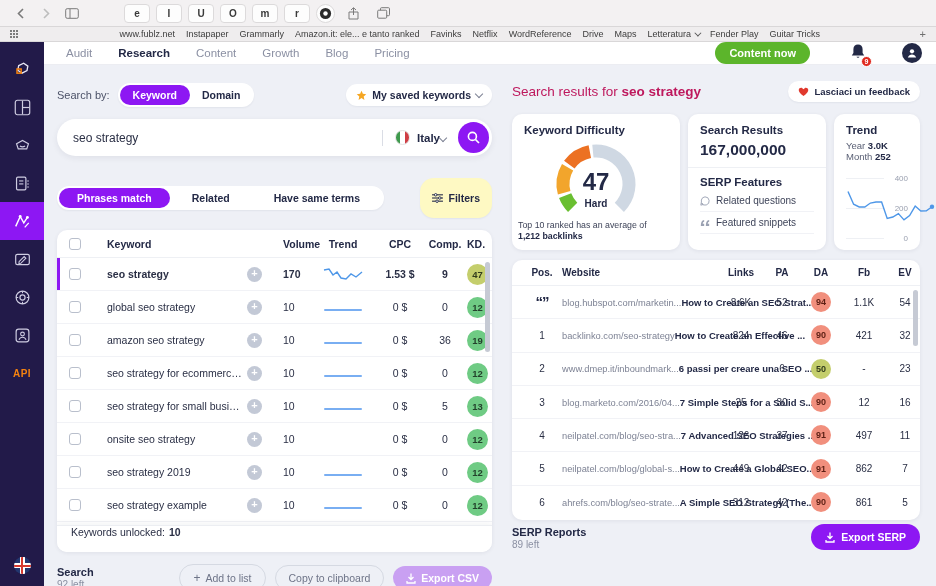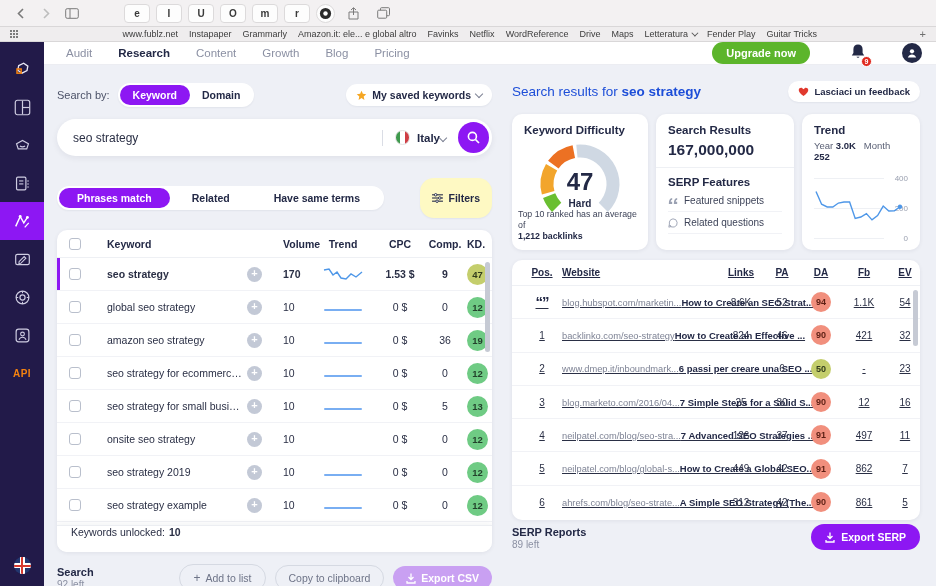--- a/index.html
+++ b/index.html
@@ -99,46 +99,46 @@
 
   .actionrow { display:flex; align-items:center; margin-top:12px; }
   .actleft .t1 { font-size:11px; font-weight:bold; color:#232946; }
   .actleft .t2 { font-size:10px; color:#8b90a3; margin-top:1px; }
   .actbtns { margin-left:auto; display:flex; gap:9px; align-items:center; }
   .ghostbtn { border:1px solid #d5d9e2; background:transparent; border-radius:14px; padding:6px 13px; font-size:10.5px; color:#6e7488; display:flex; align-items:center; gap:5px; font-family:"Liberation Sans", sans-serif; }
   .exportcsv { background:#c9a0f2; border:none; color:#fff; font-weight:bold; border-radius:14px; padding:6px 13px; font-size:10.5px; display:flex; align-items:center; gap:5px; font-family:"Liberation Sans", sans-serif; }
 
   
   .rheader { display:flex; align-items:center; margin:2px 0 12px; }
-  .rtitle { font-size:13.5px; color:#1d4ed8; }
+  .rtitle { font-size:13.5px; color:#be185d; }
   .rtitle b { font-weight:bold; }
   .feedback { margin-left:auto; background:#fff; border-radius:13px; padding:5px 10px; display:flex; align-items:center; gap:5px; font-size:9.5px; font-weight:bold; color:#232946; box-shadow:0 1px 2px rgba(25,30,60,.06); }
 
   .statrow { display:flex; gap:8px; margin-bottom:10px; }
   .statcard { background:#fff; border-radius:10px; box-shadow:0 1px 4px rgba(25,30,60,.07); height:136px; padding:10px 12px; position:relative; }
-  .card-kd { width:136px; }
+  .card-kd { width:168px; }
   .card-sr { width:138px; }
   .card-tr { flex:1; }
   .cardtitle { font-size:11.5px; font-weight:bold; color:#232946; }
   .gaugewrap { position:relative; width:112px; height:88px; margin:2px auto 0; }
   .gaugenum { position:absolute; left:0; right:0; top:30px; text-align:center; font-size:24px; font-weight:bold; color:#232946; }
   .gaugelvl { position:absolute; left:0; right:0; top:60px; text-align:center; font-size:10px; font-weight:bold; color:#232946; }
   .kdnote { position:absolute; left:6px; right:6px; bottom:8px; font-size:8.8px; color:#3e4459; line-height:1.25; }
   .kdnote b { color:#232946; }
   .srvalue { font-size:15.5px; font-weight:bold; color:#232946; margin:5px 0 8px; }
   .srdiv { height:1px; background:#eef0f4; margin:0 -12px 8px; }
   .feat { display:flex; align-items:center; gap:6px; font-size:10px; color:#3e4459; padding:5px 0; border-bottom:1px solid #f1f2f6; }
   .trendmeta { font-size:9.5px; color:#5a6075; margin-top:4px; }
   .trendmeta b { color:#232946; }
   .trendchart { position:relative; height:86px; margin-top:6px; }
   .gline { position:absolute; left:0; right:24px; height:1px; background:#eef0f4; }
   .gtick { position:absolute; right:0; width:20px; font-size:8px; color:#9aa0b0; text-align:right; transform:translateY(-4px); }
 
   .serpcard { background:#fff; border-radius:10px; box-shadow:0 1px 4px rgba(25,30,60,.07); overflow:hidden; position:relative; height:260px; }
-  .srow, .shead { display:grid; grid-template-columns:40px 156px 46px 36px 42px 44px 38px 1fr; align-items:center; padding:0 8px 0 10px;text-decoration:underline; }
+  .srow, .shead { display:grid; grid-template-columns:40px 156px 46px 36px 42px 44px 38px 1fr; align-items:center; padding:0 8px 0 10px; }
   .shead { height:26px; border-bottom:1px solid #eef0f4; font-size:10px; font-weight:bold; color:#232946; }
   .shead .c, .srow .c { text-align:center; }
   .srow { height:33.3px; border-bottom:1px solid #f1f2f6; font-size:10px; color:#2a2f45; }
   .spos { text-align:center; font-size:10px; color:#2a2f45; }
   .spos.q { font-size:15px; font-weight:bold; color:#232946; letter-spacing:-1px; line-height:10px; }
   .site .u { color:#7d8294; font-size:9.3px; white-space:nowrap; overflow:hidden; text-overflow:ellipsis; }
   .site .t { color:#232946; font-size:9.5px; font-weight:bold; white-space:nowrap; overflow:hidden; text-overflow:ellipsis; margin-top:1px; }
   .dot { width:20px; height:20px; border-radius:50%; display:inline-flex; align-items:center; justify-content:center; font-size:9px; font-weight:bold; margin:0 auto; }
   .dot.salmon { background:#f18f7d; color:#5c1f14; }
   .dot.olive { background:#c4ce6c; color:#323c1c; }
@@ -210,21 +210,21 @@
         <i></i>
         <i></i>
         <i></i>
         <i></i>
         <i></i>
       </span>
     <span class="bm-spacer"></span>
     <span class="bm">www.fublz.net</span>
     <span class="bm">Instapaper</span>
     <span class="bm">Grammarly</span>
-    <span class="bm">Amazon.it: ele... e global altro</span>
+    <span class="bm">Amazon.it: ele... e tanto ranked</span>
     <span class="bm">Favinks</span>
     <span class="bm">Netflix</span>
     <span class="bm">WordReference</span>
     <span class="bm">Drive</span>
     <span class="bm">Maps</span>
     <span class="bm bm-chevron">Letteratura</span>
     <span class="bm">Fender Play</span>
     <span class="bm">Guitar Tricks</span>
     <span class="bm-spacer"></span>
     <span class="bm-plus">+</span>
@@ -302,21 +302,21 @@
 
     <div class="main">
       <div class="topnav">
         <span class="navitem">Audit</span>
         <span class="navitem active">Research</span>
         <span class="navitem">Content</span>
         <span class="navitem">Growth</span>
         <span class="navitem">Blog</span>
         <span class="navitem">Pricing</span>
         <span class="nav-spacer"></span>
-        <button class="upgrade">Upgrade now</button>
+        <button class="upgrade">Content now</button>
         <span class="bellwrap">
           <svg width="16" height="17" viewBox="0 0 16 17">
               <path d="M8 1.5 c-2.9 0-4.6 1.9-4.6 4.7 V10 L1.8 12.6 h12.4 L12.6 10 V6.2 C12.6 3.4 10.9 1.5 8 1.5 Z" fill="#232946"></path>
               <path d="M6.5 13.8 a1.6 1.6 0 0 0 3 0 Z" fill="#232946"></path>
             </svg>
           <span class="badge">9</span>
         </span>
         <span class="avatar">
           <svg width="12" height="12" viewBox="0 0 12 12">
               <circle cx="6" cy="4.3" r="2.1" fill="#fff"></circle>
@@ -557,30 +557,30 @@
                 <b>1,212 backlinks</b>
               </div>
             </div>
 
             <div class="statcard card-sr">
               <div class="cardtitle">Search Results</div>
               <div class="srvalue">167,000,000</div>
               <div class="srdiv"></div>
               <div class="cardtitle" style="margin-bottom:2px;">SERP Features</div>
               <div class="feat">
+                <svg width="10" height="10" viewBox="0 0 12 12">
+                    <path d="M6 1 a5 5 0 1 1 -4.5 7.2 L1 11 L3.8 10.2 A5 5 0 0 1 6 1 Z" stroke="#9aa1b2" stroke-width="1.1" fill="none"></path>
+                  </svg>
+                <span>Related questions</span>
+              </div>
+              <div class="feat">
                 <svg width="10" height="8" viewBox="0 0 12 9">
                     <path d="M1 8 C1 4 2 1.5 5 1 L5 3 C3.6 3.4 3.3 4.4 3.3 5.4 L5 5.4 L5 8 Z M7 8 C7 4 8 1.5 11 1 L11 3 C9.6 3.4 9.3 4.4 9.3 5.4 L11 5.4 L11 8 Z" fill="#9aa1b2"></path>
                   </svg>
                 <span>Featured snippets</span>
-              </div>
-              <div class="feat">
-                <svg width="10" height="10" viewBox="0 0 12 12">
-                    <path d="M6 1 a5 5 0 1 1 -4.5 7.2 L1 11 L3.8 10.2 A5 5 0 0 1 6 1 Z" stroke="#9aa1b2" stroke-width="1.1" fill="none"></path>
-                  </svg>
-                <span>Related questions</span>
               </div>
             </div>
 
             <div class="statcard card-tr">
               <div class="cardtitle">Trend</div>
               <div class="trendmeta">
                 <span>Year</span>
                 <b>3.0K</b>&nbsp;&nbsp;
                 <span>Month</span>
                 <b>252</b>

